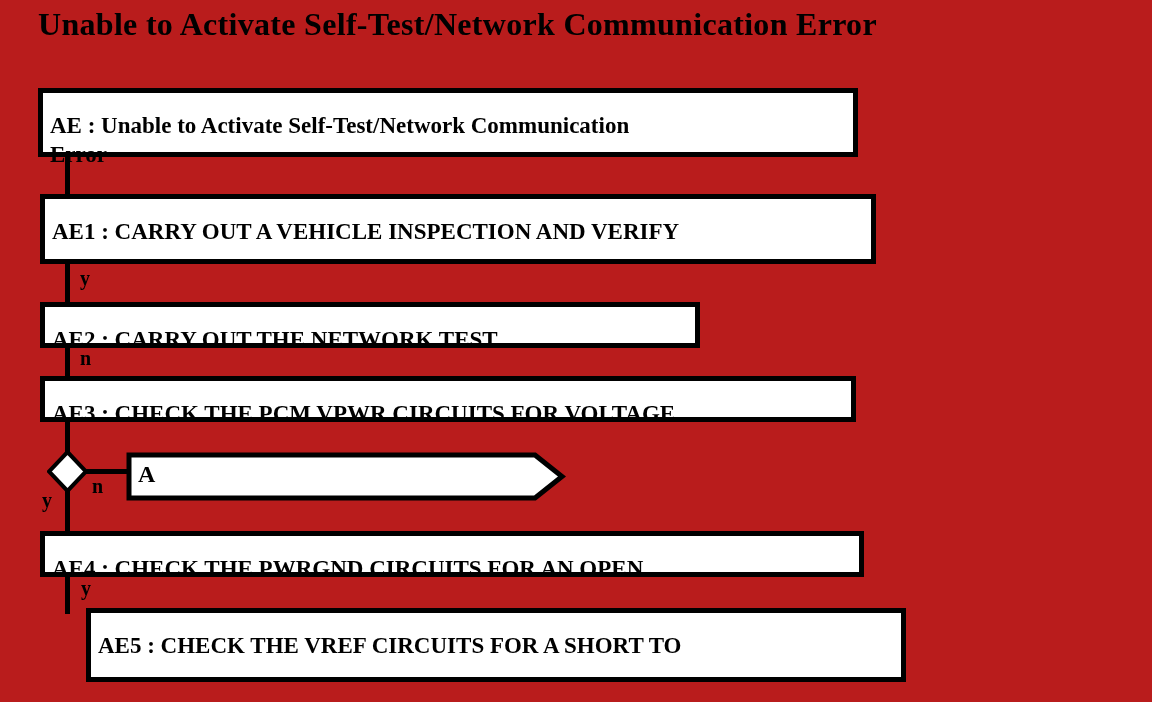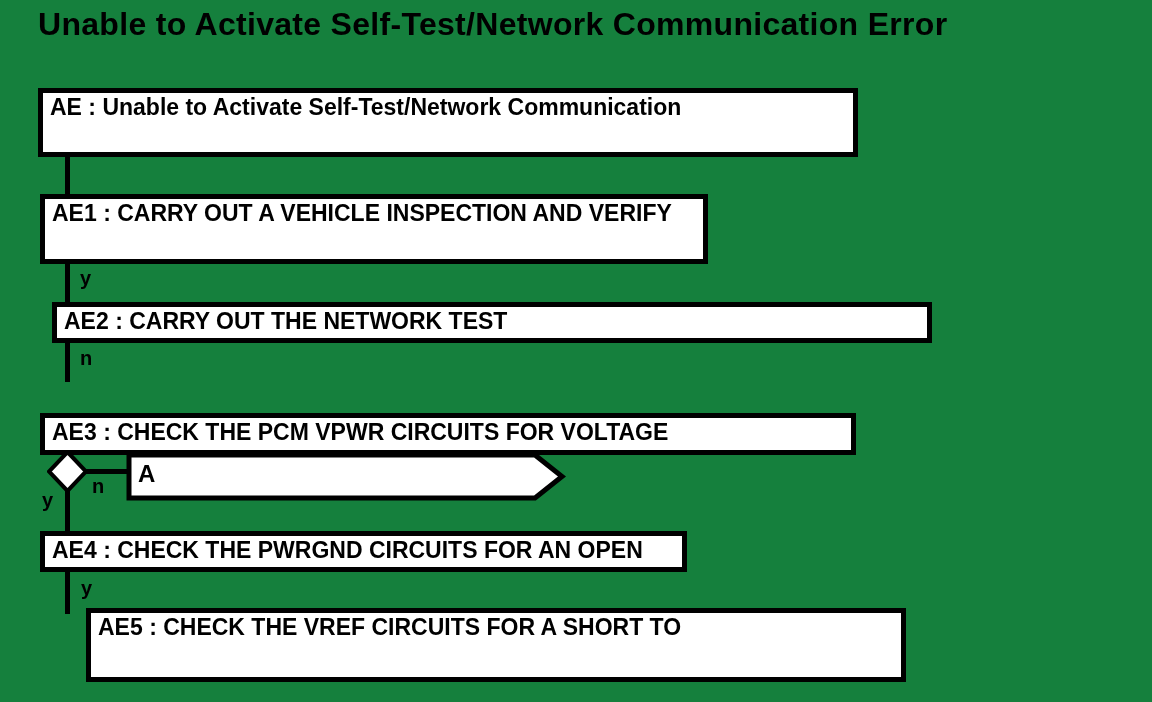--- a/index.html
+++ b/index.html
@@ -1,27 +1,27 @@
 <!DOCTYPE html>
 <html><head>
 <meta charset="utf-8">
 <style>
   * { margin:0; padding:0; box-sizing:border-box; }
   html,body { background:#ffffff; }
   .canvas {
-    position:relative; width:1152px; height:702px; background:#15803d;
-    font-family:Liberation Sans, sans-serif; color:#000000; overflow:hidden;
+    position:relative; width:1152px; height:702px; background:#b91c1c;
+    font-family:Liberation Serif, serif; color:#000000; overflow:hidden;
   }
   .title {
     position:absolute; left:38px; top:6px;
     font-size:32px; font-weight:bold; letter-spacing:0.3px; white-space:nowrap;
   }
   .node {
     position:absolute; border:5px solid #000000; background:#ffffff;
-    padding:0 7px; font-size:23px; font-weight:bold; line-height:29px;
+    padding:18px 7px; font-size:23px; font-weight:bold; line-height:29px;
   }
   .nline { white-space:nowrap; }
   .vline, .hline { position:absolute; background:#000000; }
   .elabel { position:absolute; font-size:20px; font-weight:bold; line-height:1; }
   .shape { position:absolute; display:block; }
   .offpage-label { position:absolute; font-size:24px; font-weight:bold; line-height:1; }
 </style>
 </head>
 <body>
 
@@ -47,35 +47,36 @@
     <polygon points="20.5,2 39,21.5 20.5,41 2,21.5" fill="#ffffff" stroke="#000000" stroke-width="4"></polygon>
   </svg>
 
   <svg class="shape" style="left:126px; top:452px;" width="442" height="50">
     <polygon points="3,3 409,3 436,24.5 409,46 3,46" fill="#ffffff" stroke="#000000" stroke-width="5"></polygon>
   </svg>
   <div class="offpage-label" style="left:138px; top:462px;">A</div>
 
   <div class="node" style="left:38px; top:88px; width:820px; height:69px;">
     <div class="nline">AE : Unable to Activate Self-Test/Network Communication</div>
+    <div class="nline">Error</div>
   </div>
 
-  <div class="node" style="left:40px; top:194px; width:668px; height:70px;">
+  <div class="node" style="left:40px; top:194px; width:836px; height:70px;">
     <div class="nline">AE1 : CARRY OUT A VEHICLE INSPECTION AND VERIFY</div>
   </div>
 
-  <div class="node" style="left:52px; top:302px; width:880px; height:41px;">
+  <div class="node" style="left:40px; top:302px; width:660px; height:41px;">
     <div class="nline">AE2 : CARRY OUT THE NETWORK TEST</div>
   </div>
 
-  <div class="node" style="left:40px; top:376px; width:816px; height:42px;margin-top:37px;">
+  <div class="node" style="left:40px; top:376px; width:816px; height:42px;">
     <div class="nline">AE3 : CHECK THE PCM VPWR CIRCUITS FOR VOLTAGE</div>
   </div>
 
-  <div class="node" style="left:40px; top:531px; width:647px; height:41px;">
+  <div class="node" style="left:40px; top:531px; width:824px; height:41px;">
     <div class="nline">AE4 : CHECK THE PWRGND CIRCUITS FOR AN OPEN</div>
   </div>
 
   <div class="node" style="left:38px; top:608px; width:820px; height:74px;margin-left:48px;">
     <div class="nline">AE5 : CHECK THE VREF CIRCUITS FOR A SHORT TO</div>
   </div>
 
 </div>
 
 </body></html>

